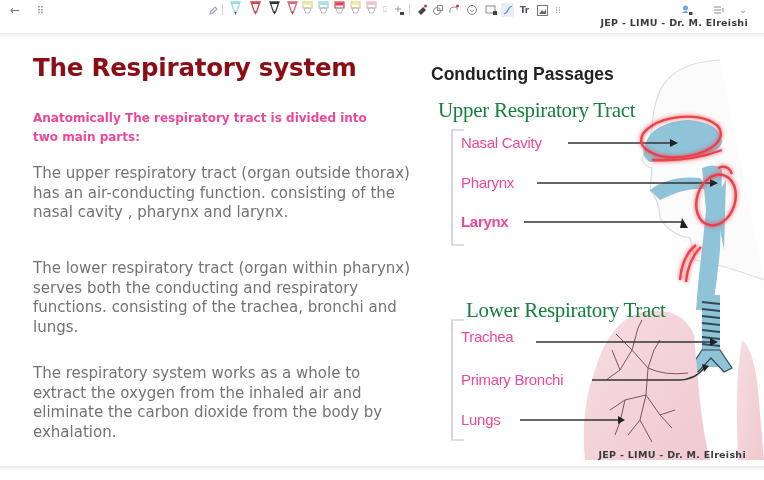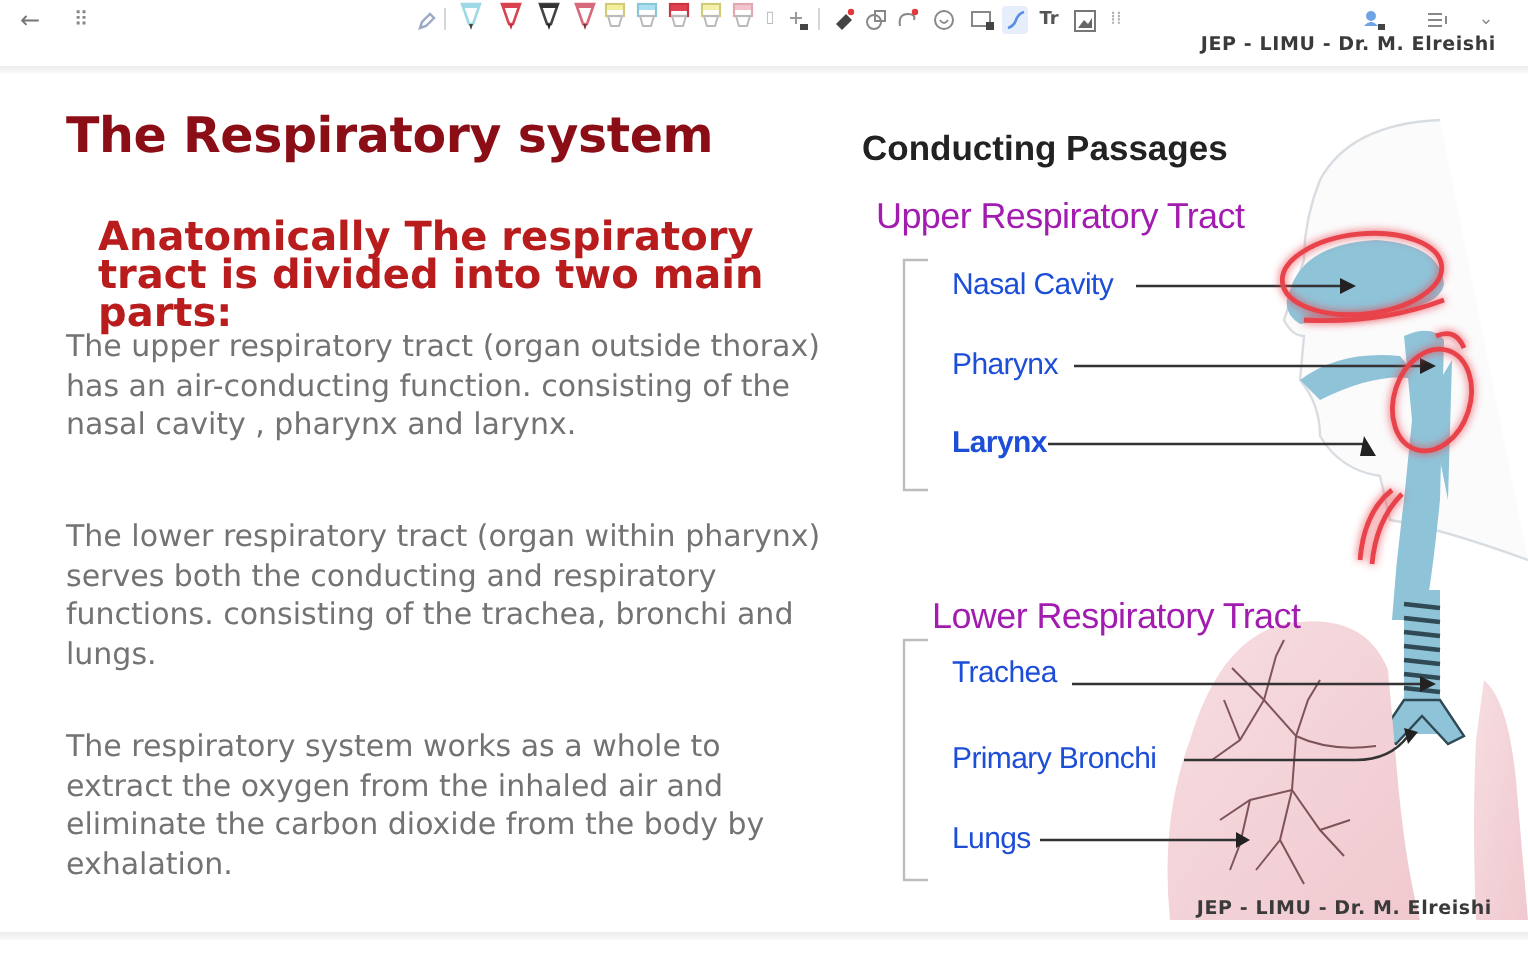--- a/index.html
+++ b/index.html
@@ -13,32 +13,32 @@
   .grid-btn { left: 34px; width: 12px; font-size: 10px; color: #888; letter-spacing: -1px; }
   .pen { position: absolute; top: 1px; width: 11px; height: 16px; }
   .pen svg { width: 11px; height: 16px; display: block; }
   .sep { position: absolute; top: 4px; width: 1px; height: 11px; background: #d6d6d6; }
   .header-credit { position: absolute; right: 16px; top: 17px; font-family: "DejaVu Sans", sans-serif; font-weight: bold; font-size: 9.5px; color: #3a3a3a; letter-spacing: 0.3px; }
   .top-shadow { position: absolute; left: 0; top: 33px; width: 764px; height: 4px; background: linear-gradient(#ececec, #fbfbfb); }
 
   
   .slide { position: absolute; left: 0; top: 37px; width: 764px; height: 424px; background: #fff; }
   .title { position: absolute; left: 33px; top: 16px; font-family: "DejaVu Sans", sans-serif; font-weight: bold; font-size: 24.5px; color: #8b0d15; letter-spacing: -0.2px; text-align: center; }
-  .subhead { position: absolute; left: 33px; top: 72px; width: 360px; font-family: "DejaVu Sans", sans-serif; font-weight: bold; font-size: 20px; line-height: 19px; color: #b91c1c; margin-left: 16px; }
+  .subhead { position: absolute; left: 33px; top: 72px; width: 360px; font-family: "DejaVu Sans", sans-serif; font-weight: bold; font-size: 12px; line-height: 19px; color: #ec4899; }
   .para { position: absolute; left: 33px; width: 380px; font-family: "DejaVu Sans", sans-serif; font-size: 15px; line-height: 19.5px; color: #737373; }
   .p1 { top: 127px; }
   .p2 { top: 222px; }
   .p3 { top: 327px; }
 
   
   .diagram { position: absolute; left: 420px; top: 13px; width: 344px; height: 410px; }
   .diagram svg.art { position: absolute; left: 0; top: 0; width: 344px; height: 410px; }
   .d-title { position: absolute; left: 11px; top: 14px; font-family: "Liberation Sans", sans-serif; font-weight: bold; font-size: 17.5px; color: #222; }
-  .d-sect { position: absolute; font-family: Liberation Sans, sans-serif; font-size: 18px; color: #a21caf; letter-spacing: -0.3px; }
-  .d-label { position: absolute; font-family: "Liberation Sans", sans-serif; font-size: 15px; color: #1d4ed8; letter-spacing: -0.3px; margin-left: 15px; }
+  .d-sect { position: absolute; font-family: Liberation Serif, serif; font-size: 21px; color: #15803d; letter-spacing: -0.3px; }
+  .d-label { position: absolute; font-family: "Liberation Sans", sans-serif; font-size: 15px; color: #ec4899; letter-spacing: -0.3px; }
 
   .footer-shadow { position: absolute; left: 0; top: 466px; width: 764px; height: 4px; background: linear-gradient(#ececec, #fafafa); }
   .footer-credit { position: absolute; right: 18px; top: 449px; font-family: "DejaVu Sans", sans-serif; font-weight: bold; font-size: 9.5px; color: #3a3a3a; letter-spacing: 0.3px; }
 </style>
 </head>
 <body>
 
 <div class="toolbar">
   <span class="tb-icon back-btn">←</span>
   <span class="tb-icon grid-btn">⠿</span>

